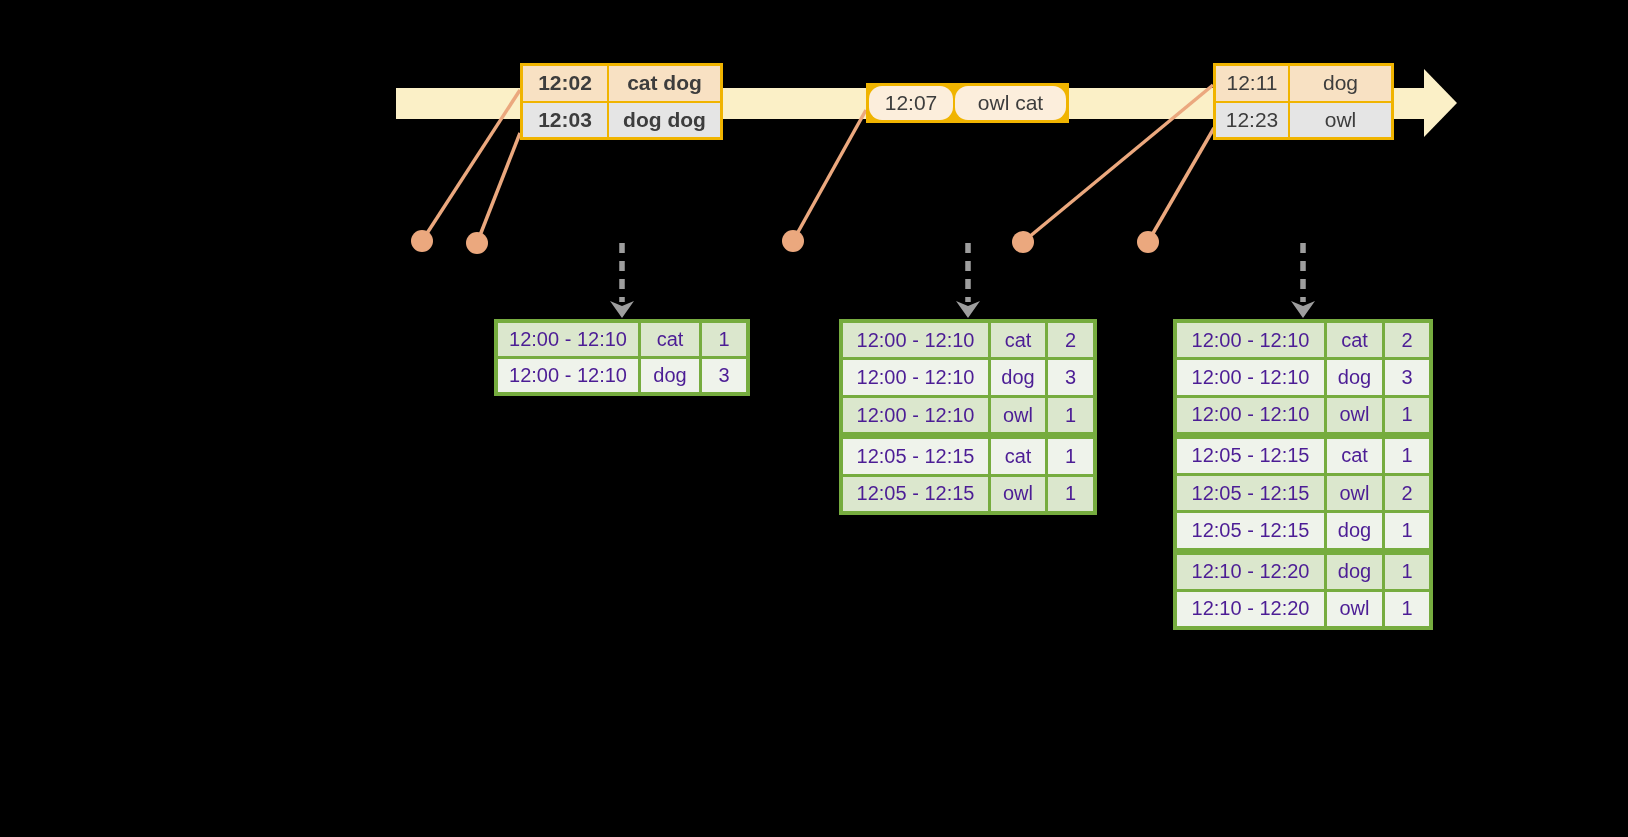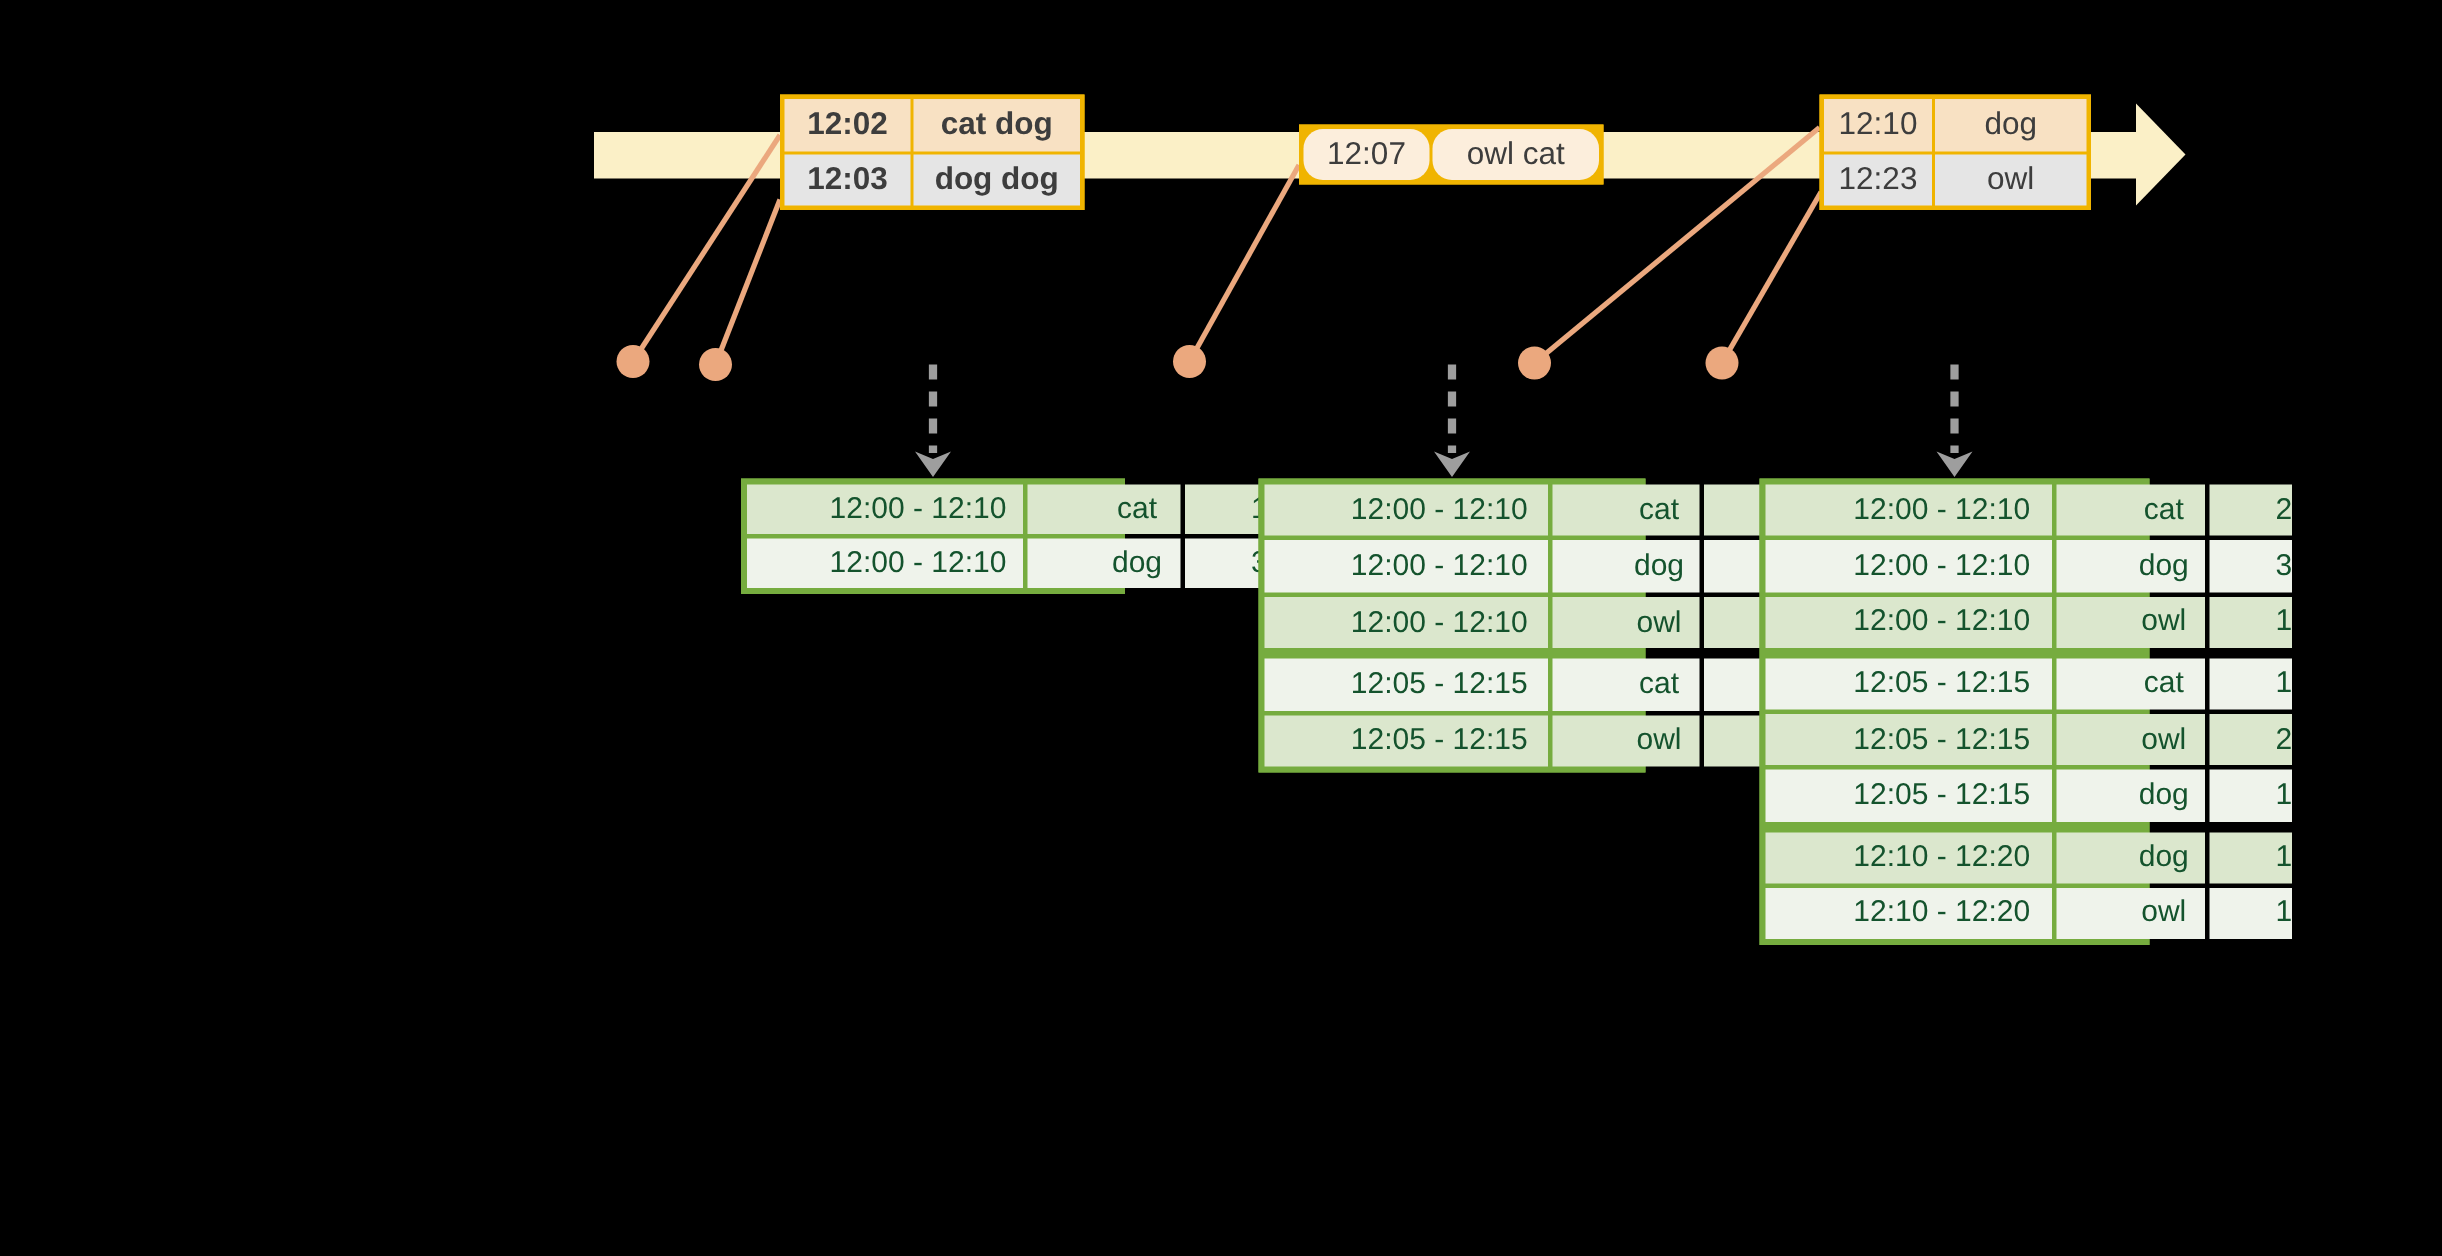--- a/index.html
+++ b/index.html
@@ -71,21 +71,21 @@
     flex-direction: column;
   }
   .rt1 { left: 494px;  top: 319px; width: 256px; height: 77px; }
   .rt2 { left: 839px;  top: 319px; width: 258px; height: 196px; }
   .rt3 { left: 1173px; top: 319px; width: 260px; height: 311px; }
   .rrow { flex: 1; display: flex; gap: 3px; margin-bottom: 3px; min-height: 0; }
   .rrow.group-end { margin-bottom: 7px; }
   .rrow:last-child { margin-bottom: 0; }
   .rcell {
     display: flex; align-items: center; justify-content: center;
-    font-size: 20px; color: #14532d; white-space: nowrap; padding-left: 44px;
+    font-size: 20px; color: #4c1d95; white-space: nowrap;
   }
   .rrow.odd .rcell  { background: #DBE7CD; }
   .rrow.even .rcell { background: #EFF3EB; }
   .rtime { flex: none; }
   .rword { flex: none; }
   .rcount { flex: 1; }
   .rt1 .rtime { width: 140px; } .rt1 .rword { width: 58px; }
   .rt2 .rtime { width: 145px; } .rt2 .rword { width: 54px; }
   .rt3 .rtime { width: 147px; } .rt3 .rword { width: 55px; }
 </style>
@@ -133,21 +133,21 @@
 
   <div class="etable et2">
     <div class="erow mid">
       <div class="ecell etime">12:07</div>
       <div class="ecell ewords">owl cat</div>
     </div>
   </div>
 
   <div class="etable et3">
     <div class="erow dark">
-      <div class="ecell etime">12:10</div>
+      <div class="ecell etime">12:11</div>
       <div class="ecell ewords">dog</div>
     </div>
     <div class="erow light">
       <div class="ecell etime">12:23</div>
       <div class="ecell ewords">owl</div>
     </div>
   </div>
 
   <div class="rtable rt1">
     <div class="rrow odd">

